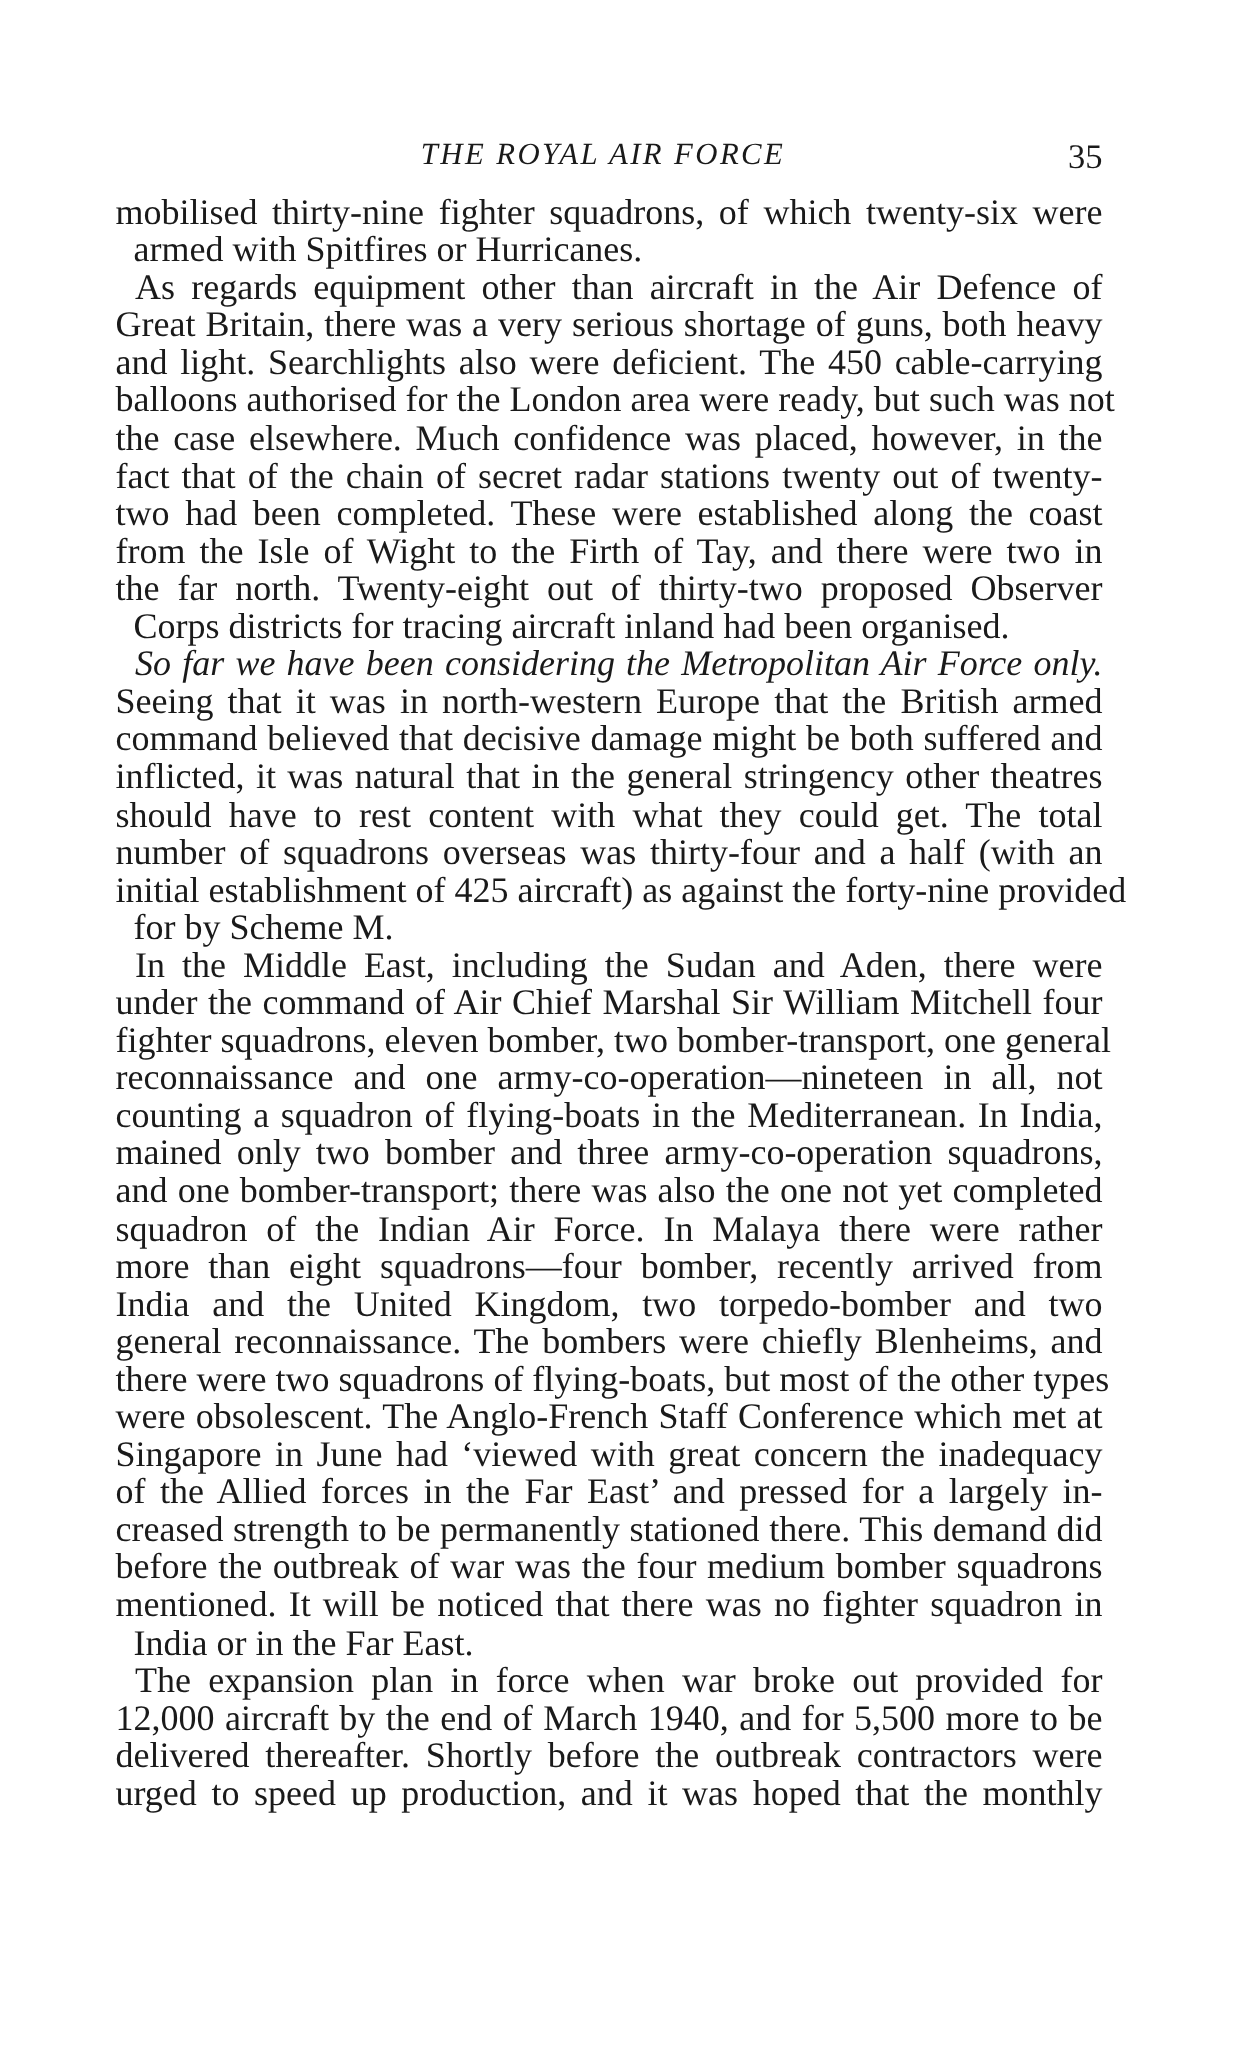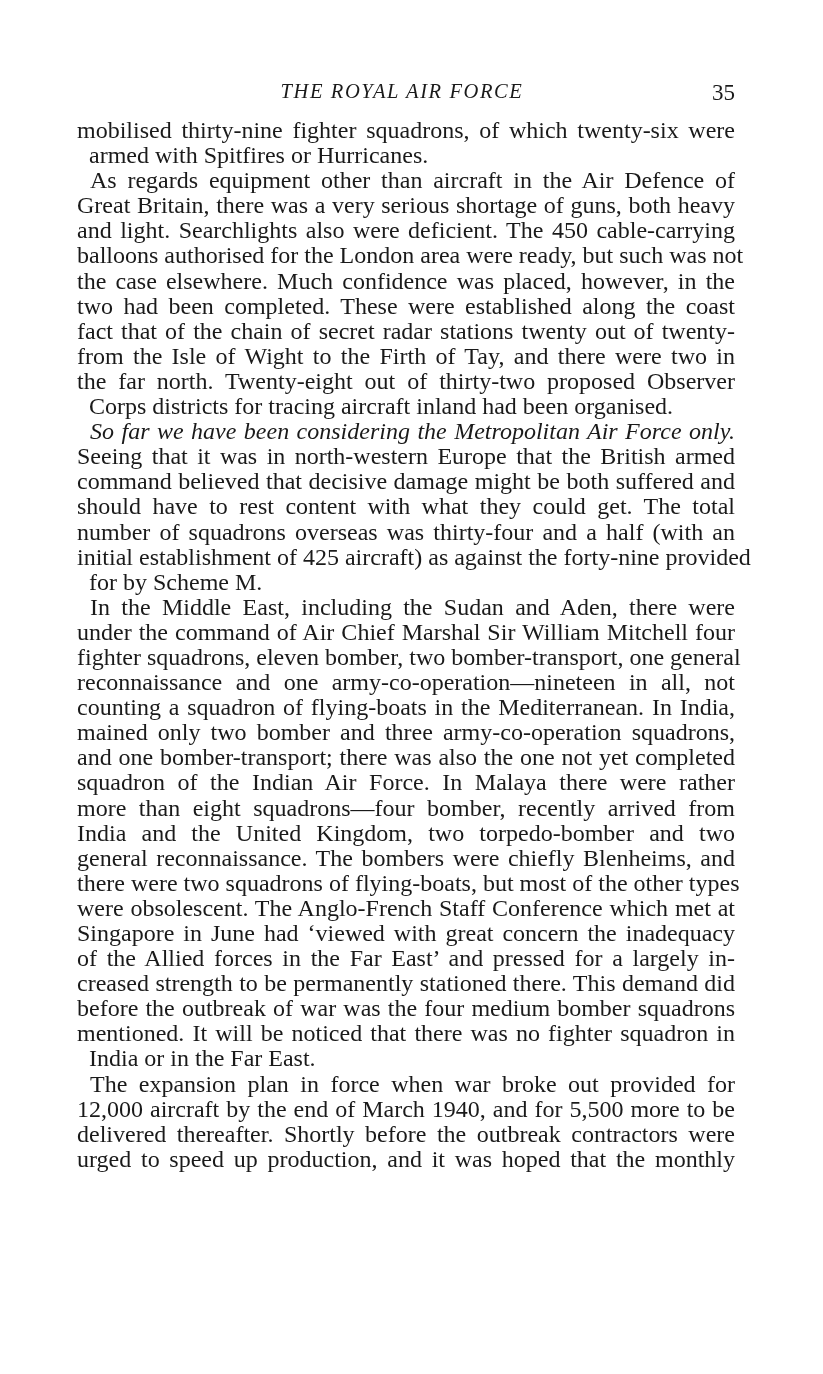--- a/index.html
+++ b/index.html
@@ -11,21 +11,21 @@
       width: 823px;
       height: 1374px;
       position: relative;
       overflow: hidden;
       font-family: "Liberation Serif", "DejaVu Serif", serif;
       color: #1a1a1a;
     }
     .page {
       position: absolute;
       left: 77px;
-      top: 76px;
+      top: 88px;
       width: 658px;
     }
     .running-head {
       position: relative;
       height: 30px;
       font-size: 20.5px;
       line-height: 30px;
     }
     .running-title {
       position: absolute;
@@ -72,30 +72,31 @@
       <div class="paragraph">
         <span class="line">mobilised thirty-nine fighter squadrons, of which twenty-six were</span>
         <span class="line last">armed with Spitfires or Hurricanes.</span>
       </div>
       <div class="paragraph">
         <span class="line" style="padding-left: 13px;">As regards equipment other than aircraft in the Air Defence of</span>
         <span class="line">Great Britain, there was a very serious shortage of guns, both heavy</span>
         <span class="line">and light. Searchlights also were deficient. The 450 cable-carrying</span>
         <span class="line">balloons authorised for the London area were ready, but such was not</span>
         <span class="line">the case elsewhere. Much confidence was placed, however, in the</span>
+        <span class="line">fact that of the chain of secret radar stations twenty out of twenty-</span>
         <span class="line">two had been completed. These were established along the coast</span>
-        <span class="line">fact that of the chain of secret radar stations twenty out of twenty-</span>
         <span class="line">from the Isle of Wight to the Firth of Tay, and there were two in</span>
         <span class="line">the far north. Twenty-eight out of thirty-two proposed Observer</span>
         <span class="line last">Corps districts for tracing aircraft inland had been organised.</span>
       </div>
       <div class="paragraph">
         <span class="line" style="padding-left: 13px; font-style: italic;">So far we have been considering the Metropolitan Air Force only.</span>
         <span class="line">Seeing that it was in north-western Europe that the British armed</span>
         <span class="line">command believed that decisive damage might be both suffered and</span>
+        <span class="line">inflicted, it was natural that in the general stringency other theatres</span>
         <span class="line">should have to rest content with what they could get. The total</span>
         <span class="line">number of squadrons overseas was thirty-four and a half (with an</span>
         <span class="line">initial establishment of 425 aircraft) as against the forty-nine provided</span>
         <span class="line last">for by Scheme M.</span>
       </div>
       <div class="paragraph">
         <span class="line" style="padding-left: 13px;">In the Middle East, including the Sudan and Aden, there were</span>
         <span class="line">under the command of Air Chief Marshal Sir William Mitchell four</span>
         <span class="line">fighter squadrons, eleven bomber, two bomber-transport, one general</span>
         <span class="line">reconnaissance and one army-co-operation—nineteen in all, not</span>

